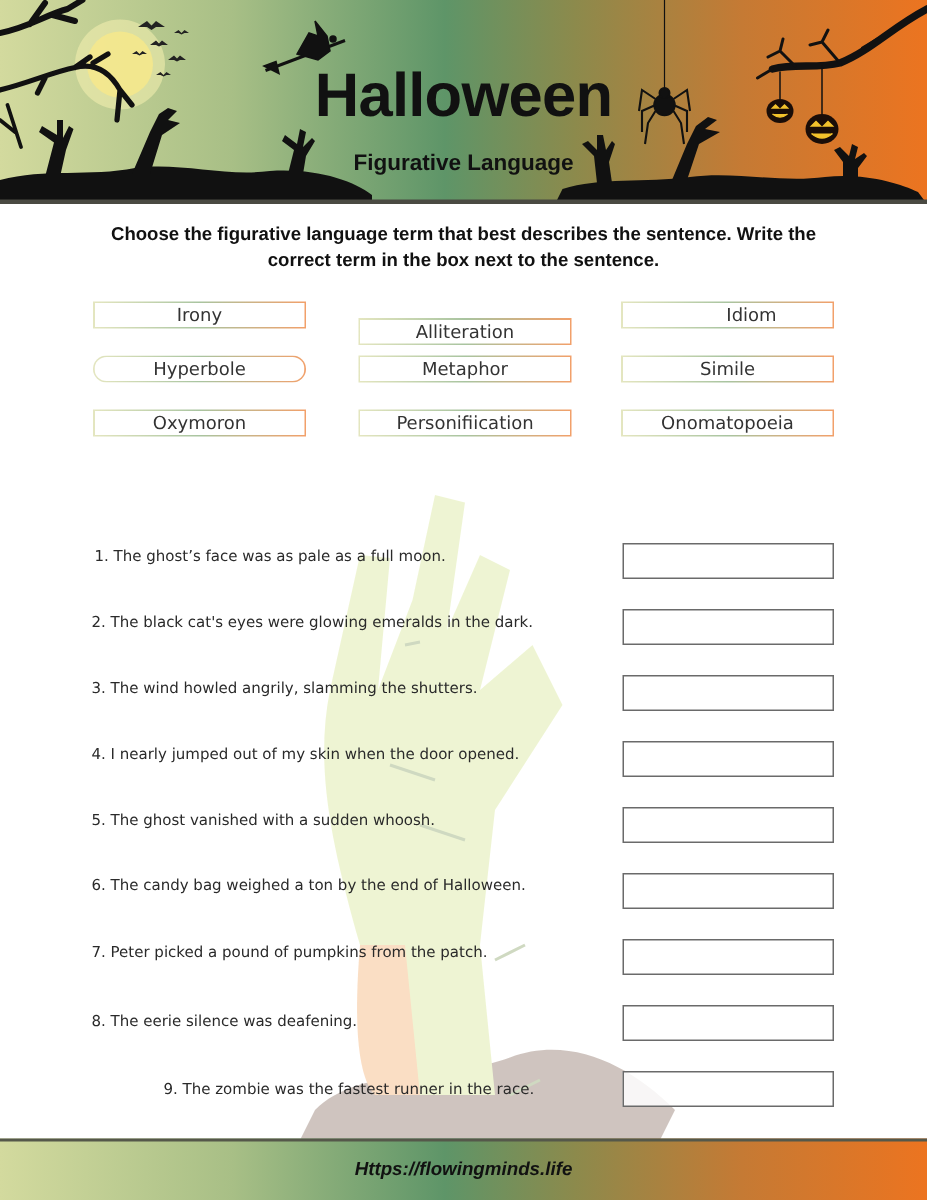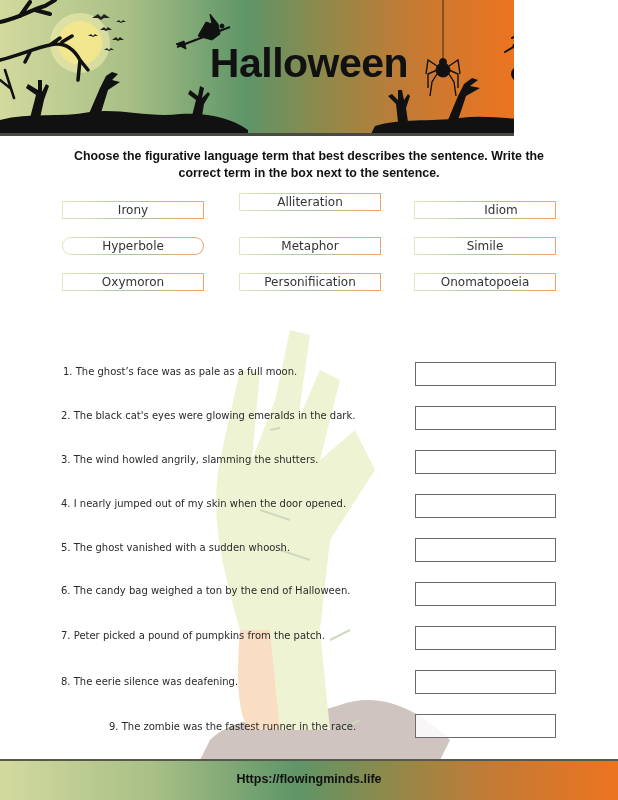--- a/index.html
+++ b/index.html
@@ -4,21 +4,21 @@
   <style>
     * { box-sizing: border-box; margin: 0; padding: 0; }
     html, body { width: 618px; height: 800px; overflow: hidden; background: #ffffff; }
     body { position: relative; font-family: "DejaVu Sans", sans-serif; color: #222; }
 
     .grad {
       background: linear-gradient(90deg, #d3da9e 0%, #a8bf86 25%, #5e9568 48%, #8c8a4c 62%, #c57a34 80%, #ec7420 100%);
     }
 
     
-    .header { position: absolute; left: 0; top: 0; width: 514px; height: 136px; overflow: hidden; }
+    .header { position: absolute; left: 0; top: 0; width: 618px; height: 136px; overflow: hidden; }
     .header-line { position: absolute; left: 0; top: 133px; width: 618px; height: 3px; background: #4a4a42; }
     .header svg.art { position: absolute; left: 0; top: 0; }
     .title {
       position: absolute; left: 0; width: 618px; top: 40px; text-align: center;
       font-family: "Liberation Sans", sans-serif; font-weight: bold; font-size: 41px;
       color: #111; letter-spacing: -0.5px;
     }
     .subtitle {
       position: absolute; left: 0; width: 618px; top: 100px; text-align: center;
       font-family: "Liberation Sans", sans-serif; font-weight: bold; font-size: 15px;
@@ -55,21 +55,21 @@
     .answer-box {
       position: absolute; left: 415px; width: 141px; height: 24px;
       border: 1.5px solid #6a6a6a; background: rgba(255,255,255,0.85);
     }
 
     
     .footer { position: absolute; left: 0; top: 759px; width: 618px; height: 41px; }
     .footer-line { position: absolute; left: 0; top: 759px; width: 618px; height: 2px; background: #55584a; }
     .footer-text {
       position: absolute; left: 0; width: 618px; top: 772px; text-align: center;
-      font-family: "Liberation Sans", sans-serif; font-weight: bold; 
+      font-family: "Liberation Sans", sans-serif; font-weight: bold; font-style: italic;
       font-size: 12.5px; color: #111;
     }
   </style>
 </head>
 <body>
 
 <div class="header grad">
   <svg class="art" width="618" height="136" viewBox="0 0 618 136">
 
     <g>
@@ -128,35 +128,36 @@
     </g>
 
     <g>
       <ellipse cx="520" cy="74" rx="9" ry="8" fill="#1a0d08"></ellipse>
       <path d="M515 72 l2 -2 l2 2z M521 72 l2 -2 l2 2z M515 76 q5 4 10 0" fill="#f3c22c" stroke="#f3c22c" stroke-width="1"></path>
       <ellipse cx="548" cy="86" rx="11" ry="10" fill="#1a0d08"></ellipse>
       <path d="M541 84 l3 -3 l3 3z M549 84 l3 -3 l3 3z M541 89 q7 6 14 0" fill="#f3c22c" stroke="#f3c22c" stroke-width="1"></path>
     </g>
   </svg>
   <div class="title">Halloween</div>
+  <div class="subtitle">Figurative Language</div>
   <div class="header-line"></div>
 </div>
 
 <svg class="watermark" width="280" height="450" viewBox="0 0 280 450">
   <path d="M30 430 C60 400 120 410 160 395 C200 380 240 400 270 430 L260 450 L20 450 Z" fill="#6c4a3a"></path>
   <path d="M70 420 L60 320 C40 250 30 200 40 150 L60 60 L80 62 L72 150 L95 90 L110 20 L130 25 L118 110 L140 60 L160 70 L140 150 L175 120 L195 160 L150 230 L140 320 L150 420 Z" fill="#cde07a"></path>
   <path d="M60 320 C55 380 60 410 70 420 L100 420 L90 320 Z" fill="#f29a4a"></path>
   <path d="M90 120 L100 118 M80 200 L110 210 M100 240 L130 250 M150 330 L170 320 M160 420 L180 410" stroke="#6b8a40" stroke-width="2" fill="none"></path>
 </svg>
 
 <div class="instructions">Choose the figurative language term that best describes the sentence. Write the correct term in the box next to the sentence.</div>
 
 <div class="word-bank">
   <div class="word" style="left:62px;top:201px;">Irony</div>
-  <div class="word" style="left:239px;top:193px;">Alliteration</div>
+  <div class="word" style="left:239px;top:212px;">Alliteration</div>
   <div class="word" style="left:414px;top:201px;padding-left:32px;">Idiom</div>
 
   <div class="word" style="left:62px;top:237px;border-radius:10px;">Hyperbole</div>
   <div class="word" style="left:239px;top:237px;">Metaphor</div>
   <div class="word" style="left:414px;top:237px;">Simile</div>
 
   <div class="word" style="left:62px;top:273px;">Oxymoron</div>
   <div class="word" style="left:239px;top:273px;">Personifiication</div>
   <div class="word" style="left:414px;top:273px;">Onomatopoeia</div>
 </div>

